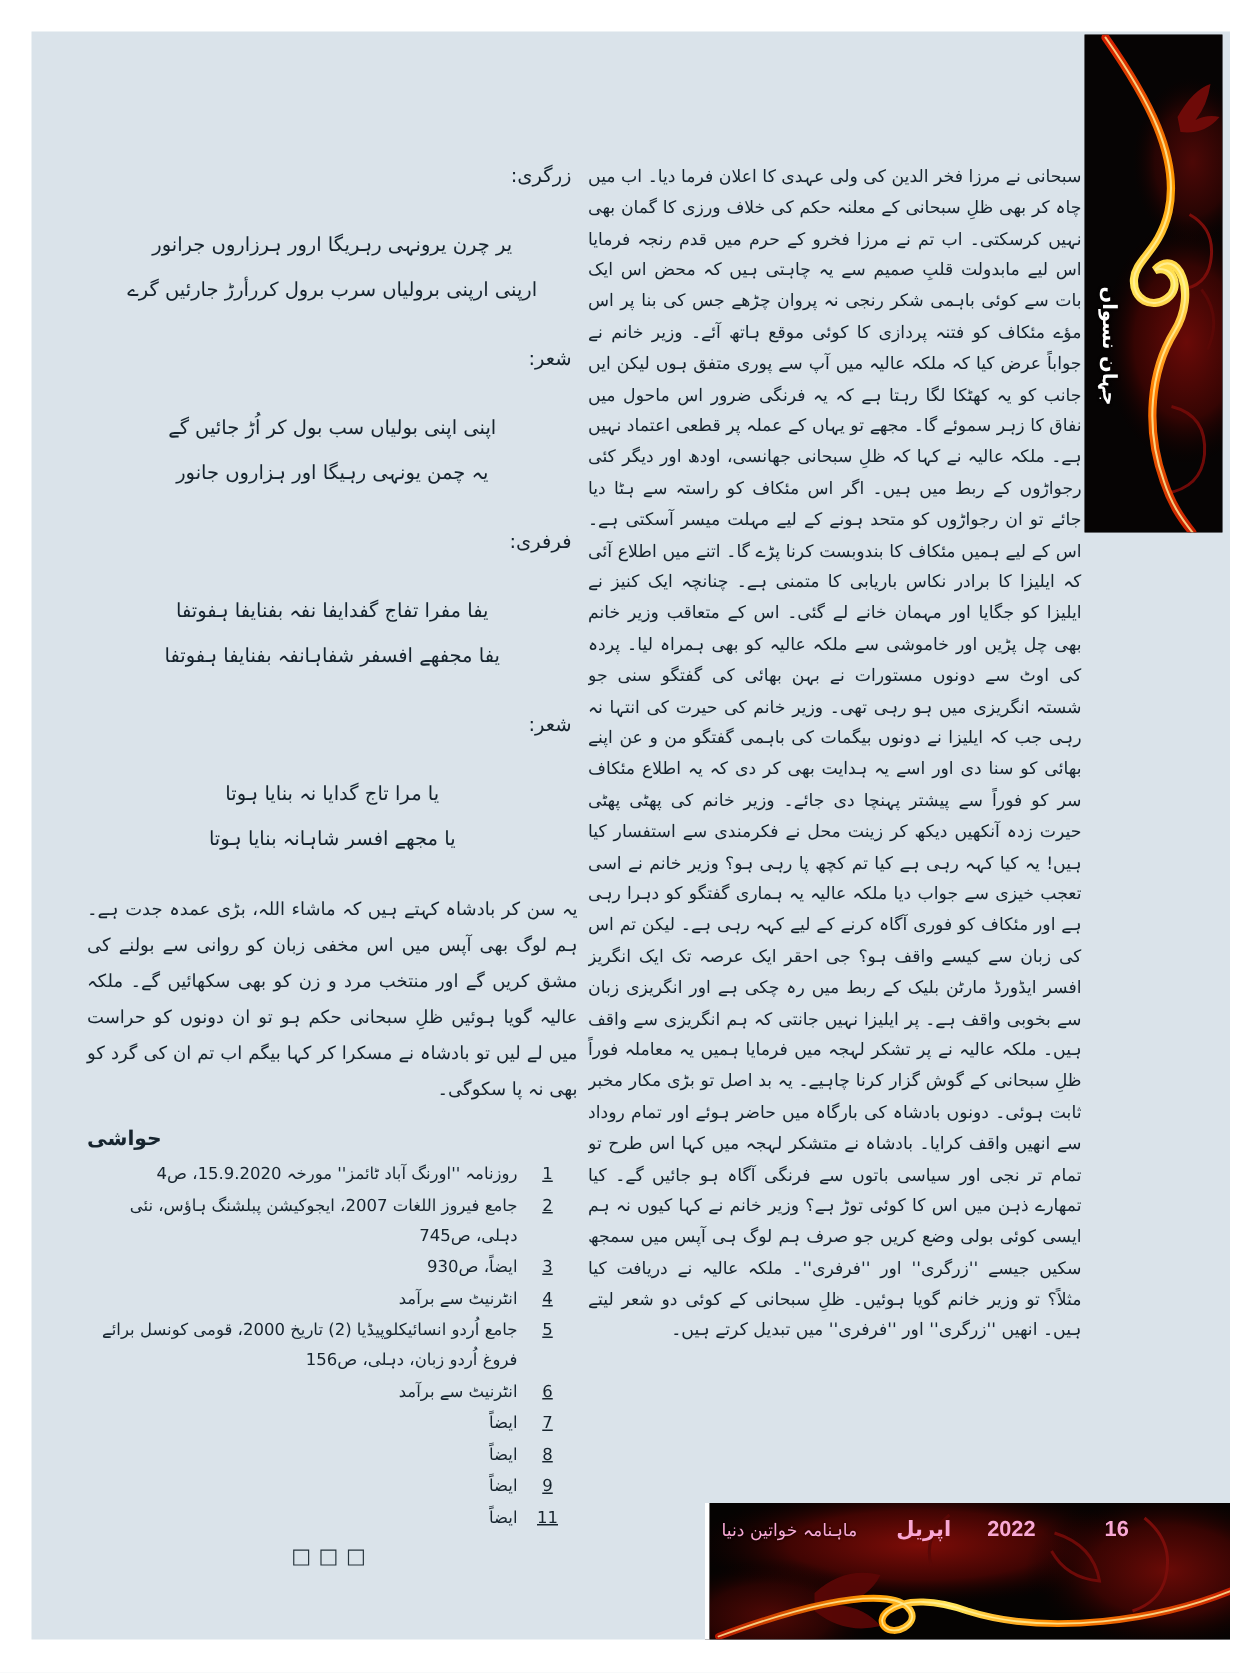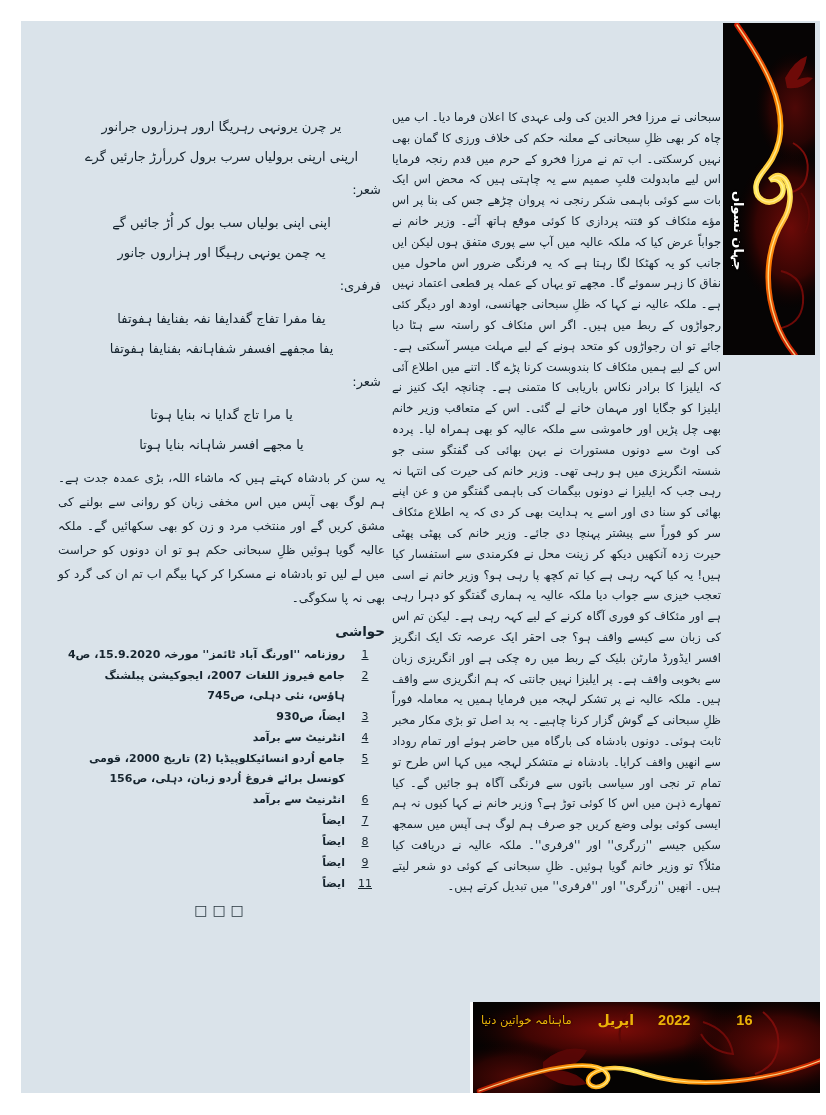--- a/index.html
+++ b/index.html
@@ -14,39 +14,39 @@
                font-size:13px;font-weight:bold;letter-spacing:1px;text-shadow:0 0 2px #000;}
 
   
   .col-right{position:absolute;left:392px;top:107px;width:329px;height:896px;overflow:hidden;
              direction:rtl;text-align:justify;font-size:11.5px;line-height:20.8px;color:#16242e;}
 
   
   .col-left{position:absolute;left:58px;top:106px;width:327px;direction:rtl;color:#16242e;}
   .poem-label{font-size:13px;line-height:24px;padding-right:4px;}
   .poem-line{text-align:center;font-size:13px;line-height:30px;}
-  .poem-block{margin:6px 0;}
+  .poem-block{margin:19px 0;}
   .left-prose{text-align:justify;font-size:12px;line-height:24px;margin-top:4px;}
-  .hawashi{text-align:right;font-weight:bold;font-size:13.5px;line-height:26px;margin-top:8px;}
+  .hawashi{text-align:left;font-weight:bold;font-size:13.5px;line-height:26px;margin-top:8px;}
   .fn-row{display:flex;direction:rtl;font-size:11px;line-height:20px;margin-top:1px;}
   .fn-num{flex:none;width:40px;text-align:center;text-decoration:underline;font-size:11px;}
-  .fn-text{flex:1;text-align:right;padding-left:6px;font-weight:bold;}
+  .fn-text{flex:1;text-align:right;padding-left:6px;}
   .end-ornament{display:block;text-align:center;font-size:14px;letter-spacing:5px;color:#26343d;margin-top:8px;}
 
   
   .address{position:absolute;left:75px;top:866px;font-family:"Liberation Sans","DejaVu Sans",sans-serif;
            color:#3b4b57;font-size:15px;line-height:33px;letter-spacing:.4px;}
   .address .name{font-weight:bold;color:#34434e;word-spacing:6px;}
 
   
   .banner{position:absolute;left:470px;top:1002px;width:350px;height:91px;background:#050302;
           border-left:3px solid #ffffff;box-sizing:border-box;overflow:hidden;}
   .banner svg{position:absolute;left:0;top:0;}
   .footer-row{position:absolute;left:0;top:3px;width:100%;height:30px;display:flex;align-items:center;
-              direction:ltr;color:#eab308;}
+              direction:ltr;color:#f9a8d4;}
   .f-mag{font-size:11.5px;margin-left:8px;text-shadow:0 0 2px #000;}
   .f-month{font-size:14px;font-weight:bold;margin-left:26px;text-align:center;}
   .f-year{font-size:14.5px;font-weight:bold;font-family:Liberation Sans, sans-serif;margin-left:24px;}
   .f-page{font-size:14.5px;font-weight:bold;font-family:Liberation Sans, sans-serif;margin-left:46px;}
 </style>
 </head>
 <body>
 
 <div id="canvas">
 
@@ -77,20 +77,21 @@
       <path d="M78 170 q14 18 4 40" fill="none" stroke="#5a0806" stroke-width="2"></path>
       <path d="M14 2 C 42 42 64 82 56 118 C 50 144 34 150 33 163 C 32 177 45 183 55 176 C 65 169 59 153 47 157 C 62 141 76 172 60 198 C 44 224 40 262 53 298 C 58 313 64 322 72 332" fill="none" stroke="url(#flameA)" stroke-width="5.5" stroke-linecap="round"></path>
       <path d="M14 2 C 42 42 64 82 56 118 C 50 144 34 150 33 163 C 32 177 45 183 55 176 C 65 169 59 153 47 157 C 62 141 76 172 60 198 C 44 224 40 262 53 298 C 58 313 64 322 72 332" fill="none" stroke="#fff3a0" stroke-width="1.4" stroke-linecap="round" opacity="0.8"></path>
     </svg>
     <div class="spine-title">جہان نسواں</div>
   </div>
 
   <div class="col-right">سبحانی نے مرزا فخر الدین کی ولی عہدی کا اعلان فرما دیا۔ اب میں چاہ کر بھی ظلِ سبحانی کے معلنہ حکم کی خلاف ورزی کا گمان بھی نہیں کرسکتی۔ اب تم نے مرزا فخرو کے حرم میں قدم رنجہ فرمایا اس لیے مابدولت قلبِ صمیم سے یہ چاہتی ہیں کہ محض اس ایک بات سے کوئی باہمی شکر رنجی نہ پروان چڑھے جس کی بنا پر اس مؤے مئکاف کو فتنہ پردازی کا کوئی موقع ہاتھ آئے۔ وزیر خانم نے جواباً عرض کیا کہ ملکہ عالیہ میں آپ سے پوری متفق ہوں لیکن ایں جانب کو یہ کھٹکا لگا رہتا ہے کہ یہ فرنگی ضرور اس ماحول میں نفاق کا زہر سموئے گا۔ مجھے تو یہاں کے عملہ پر قطعی اعتماد نہیں ہے۔ ملکہ عالیہ نے کہا کہ ظلِ سبحانی جھانسی، اودھ اور دیگر کئی رجواڑوں کے ربط میں ہیں۔ اگر اس مئکاف کو راستہ سے ہٹا دیا جائے تو ان رجواڑوں کو متحد ہونے کے لیے مہلت میسر آسکتی ہے۔ اس کے لیے ہمیں مئکاف کا بندوبست کرنا پڑے گا۔ اتنے میں اطلاع آئی کہ ایلیزا کا برادر نکاس باریابی کا متمنی ہے۔ چنانچہ ایک کنیز نے ایلیزا کو جگایا اور مہمان خانے لے گئی۔ اس کے متعاقب وزیر خانم بھی چل پڑیں اور خاموشی سے ملکہ عالیہ کو بھی ہمراہ لیا۔ پردہ کی اوٹ سے دونوں مستورات نے بہن بھائی کی گفتگو سنی جو شستہ انگریزی میں ہو رہی تھی۔ وزیر خانم کی حیرت کی انتہا نہ رہی جب کہ ایلیزا نے دونوں بیگمات کی باہمی گفتگو من و عن اپنے بھائی کو سنا دی اور اسے یہ ہدایت بھی کر دی کہ یہ اطلاع مئکاف سر کو فوراً سے پیشتر پہنچا دی جائے۔ وزیر خانم کی پھٹی پھٹی حیرت زدہ آنکھیں دیکھ کر زینت محل نے فکرمندی سے استفسار کیا ہیں! یہ کیا کہہ رہی ہے کیا تم کچھ پا رہی ہو؟ وزیر خانم نے اسی تعجب خیزی سے جواب دیا ملکہ عالیہ یہ ہماری گفتگو کو دہرا رہی ہے اور مئکاف کو فوری آگاہ کرنے کے لیے کہہ رہی ہے۔ لیکن تم اس کی زبان سے کیسے واقف ہو؟ جی احقر ایک عرصہ تک ایک انگریز افسر ایڈورڈ مارٹن بلیک کے ربط میں رہ چکی ہے اور انگریزی زبان سے بخوبی واقف ہے۔ پر ایلیزا نہیں جانتی کہ ہم انگریزی سے واقف ہیں۔ ملکہ عالیہ نے پر تشکر لہجہ میں فرمایا ہمیں یہ معاملہ فوراً ظلِ سبحانی کے گوش گزار کرنا چاہیے۔ یہ بد اصل تو بڑی مکار مخبر ثابت ہوئی۔ دونوں بادشاہ کی بارگاہ میں حاضر ہوئے اور تمام روداد سے انھیں واقف کرایا۔ بادشاہ نے متشکر لہجہ میں کہا اس طرح تو تمام تر نجی اور سیاسی باتوں سے فرنگی آگاہ ہو جائیں گے۔ کیا تمھارے ذہن میں اس کا کوئی توڑ ہے؟ وزیر خانم نے کہا کیوں نہ ہم ایسی کوئی بولی وضع کریں جو صرف ہم لوگ ہی آپس میں سمجھ سکیں جیسے ''زرگری'' اور ''فرفری''۔ ملکہ عالیہ نے دریافت کیا مثلاً؟ تو وزیر خانم گویا ہوئیں۔ ظلِ سبحانی کے کوئی دو شعر لیتے ہیں۔ انھیں ''زرگری'' اور ''فرفری'' میں تبدیل کرتے ہیں۔</div>
 
   <div class="col-left">
+    <div class="poem-label">زرگری:</div>
     <div class="poem-block">
       <div class="poem-line">یر چرن یرونہی رہریگا ارور ہرزاروں جرانور</div>
       <div class="poem-line">ارپنی ارپنی برولیاں سرب برول کررأرڑ جارئیں گرے</div>
     </div>
     <div class="poem-label">شعر:</div>
     <div class="poem-block">
       <div class="poem-line">اپنی اپنی بولیاں سب بول کر اُڑ جائیں گے</div>
       <div class="poem-line">یہ چمن یونہی رہیگا اور ہزاروں جانور</div>
     </div>
     <div class="poem-label">فرفری:</div>

